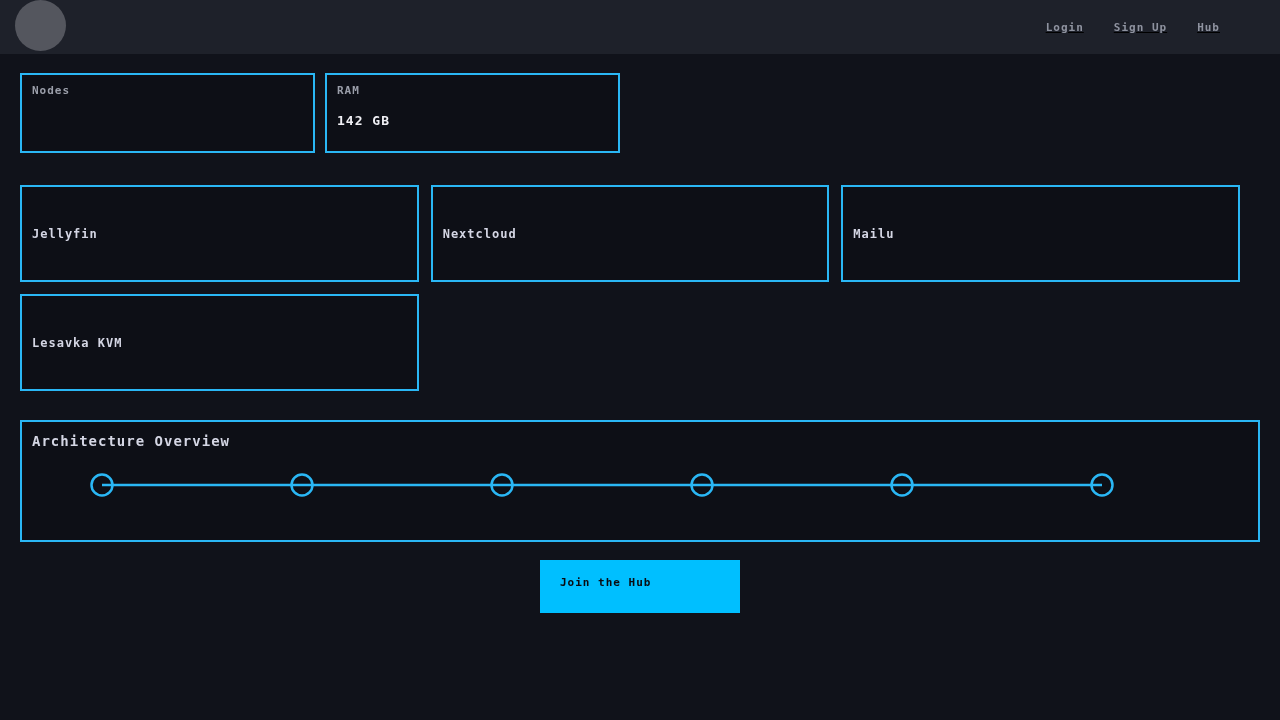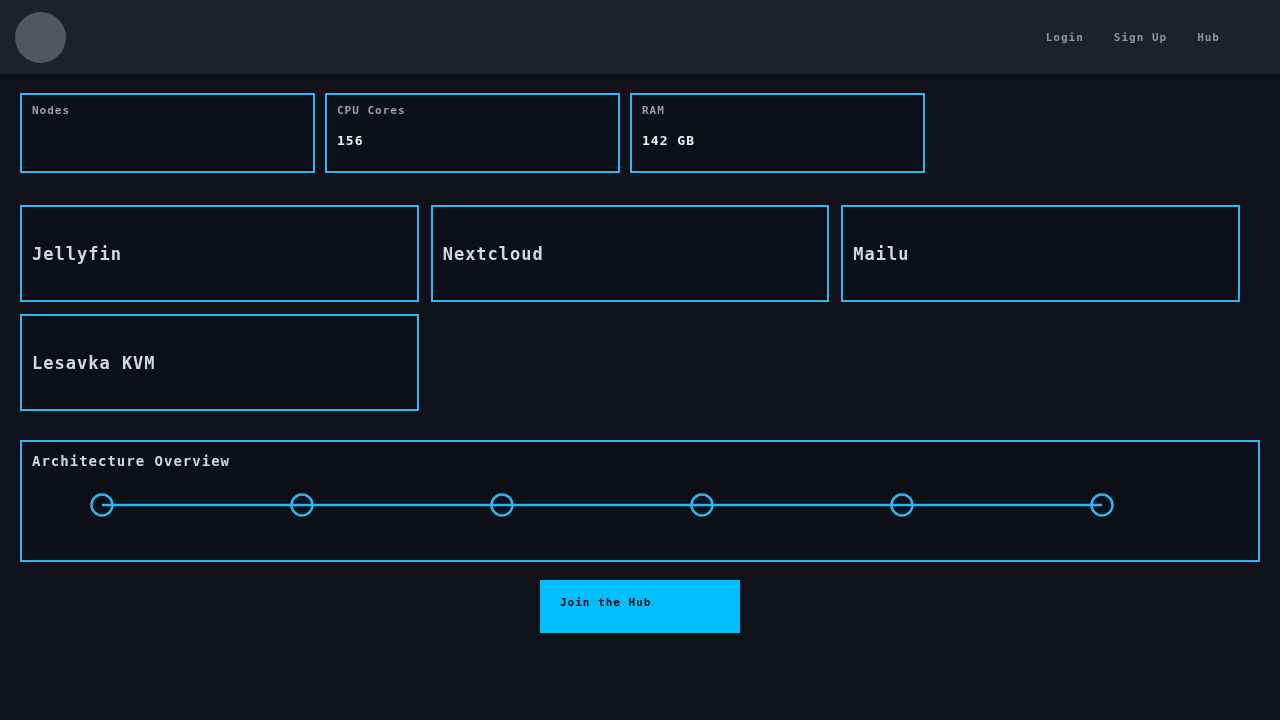--- a/index.html
+++ b/index.html
@@ -5,25 +5,25 @@
   * { box-sizing: border-box; margin: 0; padding: 0; }
   html, body {
     width: 1280px; height: 720px;
     background: #10121a;
     font-family: "DejaVu Sans Mono", "Liberation Mono", monospace;
     font-weight: bold;
     overflow: hidden;
   }
   
   .navbar {
-    height: 74px;
+    height: 54px;
     background: #1e212a;
     display: flex;
-    align-items: center;
     padding: 0 60px 0 15px;
+    text-decoration: underline;
   }
   .avatar {
     width: 51px; height: 51px;
     border-radius: 50%;
     background: #54565e;
   }
   .nav-links { margin-left: auto; display: flex; align-items: center; }
   .nav-link {
     color: #8f93a0;
     font-size: 11px;
@@ -58,21 +58,21 @@
   }
   .service-card {
     height: 97px;
     background: #0d0f16;
     border: 2px solid #2ab7f5;
     display: flex;
     align-items: center;
     padding-left: 10px;
     cursor: pointer;
   }
-  .service-name { color: #d4d6e4; font-size: 17px; letter-spacing: 1px; }
+  .service-name { color: #d4d6e4; font-size: 12px; letter-spacing: 1px; }
   
   .arch-panel {
     position: relative;
     margin: 29px 0 0 20px;
     width: 1240px;
     height: 122px;
     background: #0d0f16;
     border: 2px solid #2ab7f5;
   }
   .arch-title {
@@ -109,24 +109,20 @@
     <a class="nav-link">Sign Up</a>
     <a class="nav-link">Hub</a>
   </nav>
 </header>
 
 <section class="stats-row">
   <div class="stat-card">
     <div class="stat-label">Nodes</div>
   </div>
   <div class="stat-card">
-    <div class="stat-label">CPU Cores</div>
-    <div class="stat-value">156</div>
-  </div>
-  <div class="stat-card">
     <div class="stat-label">RAM</div>
     <div class="stat-value">142 GB</div>
   </div>
 </section>
 
 <section class="services-grid">
   <div class="service-card">
     <span class="service-name">Jellyfin</span>
   </div>
   <div class="service-card">

